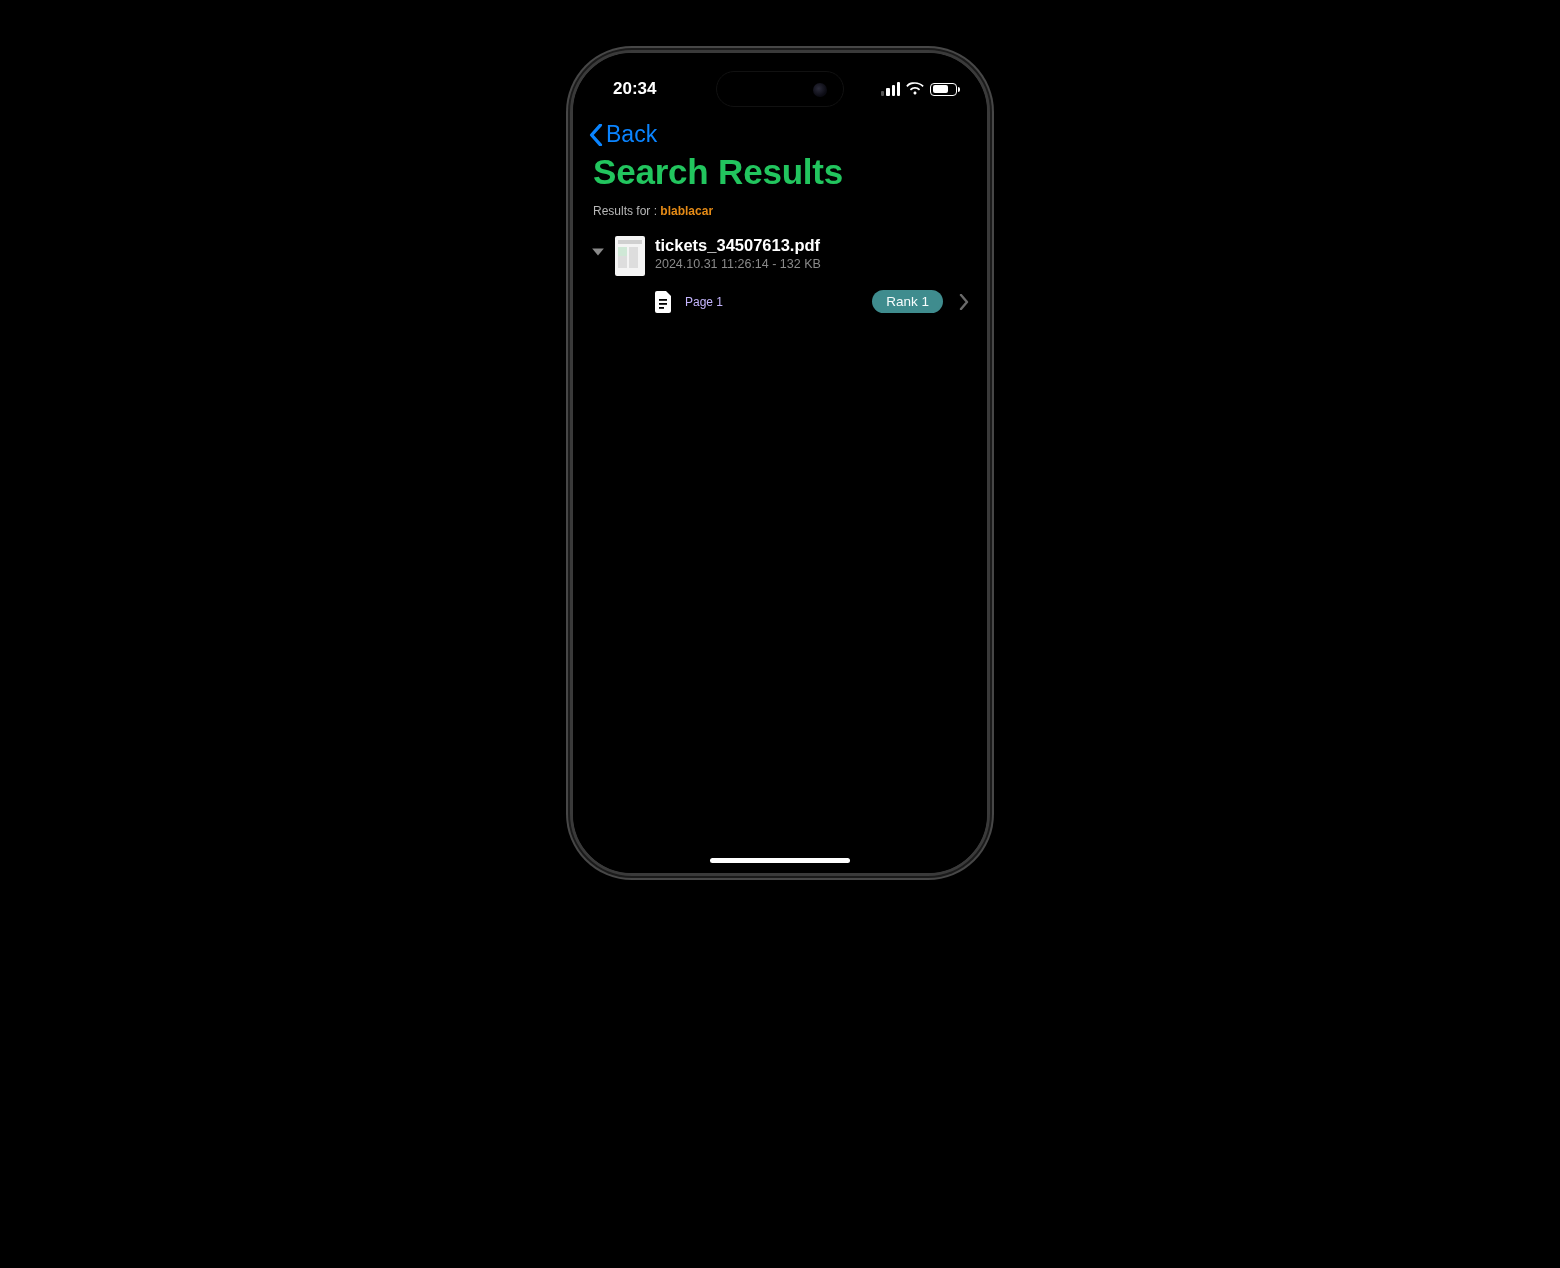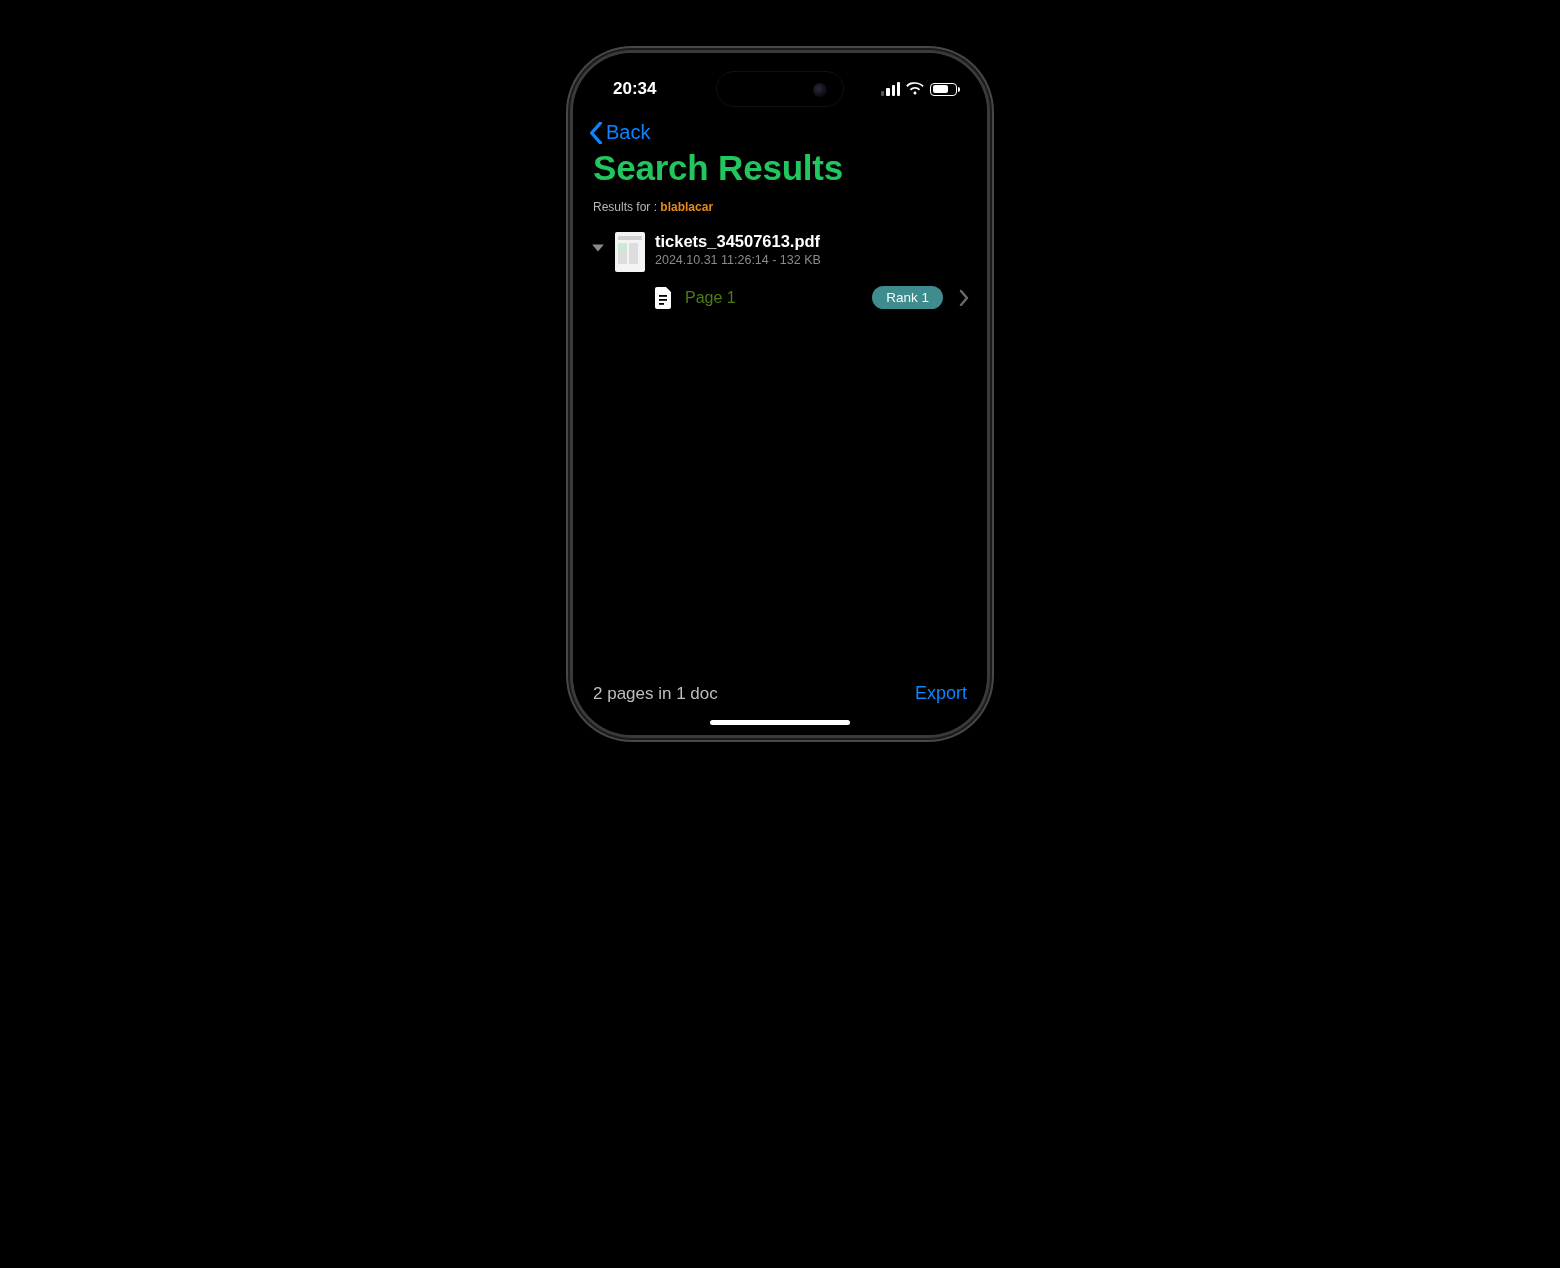--- a/index.html
+++ b/index.html
@@ -11,21 +11,21 @@
       justify-content: center;
       align-items: flex-start;
       padding-top: 50px;
       font-family: -apple-system, "SF Pro Display", "Helvetica Neue", Arial, sans-serif;
       -webkit-font-smoothing: antialiased;
     }
 
     
     .phone {
       width: 420px;
-      height: 688px;
+      height: 826px;
       background: #000;
       border-radius: 62px;
       border: 3px solid #3a3a3a;
       box-shadow:
         0 0 0 2px #1a1a1a,
         0 0 0 4px #474747,
         0 12px 48px 12px rgba(0,0,0,0.55);
       position: relative;
       overflow: hidden;
     }
@@ -127,21 +127,21 @@
       background:#fff;
       border-radius:2px;
     }
 
     
     .nav {
       padding: 6px 16px 2px;
       display: flex;
       align-items: center;
       color: #0a84ff;
-      font-size: 20px;
+      font-size: 23px;
       font-weight: 400;
       cursor: pointer;
     }
     .nav svg { margin-right: 3px; }
 
     
     .title {
       padding: 2px 20px 10px;
       font-size: 35px;
       font-weight: 700;
@@ -205,21 +205,21 @@
     .page-row{
       display:flex; align-items:center;
       padding: 8px 0 8px 62px;
       gap:12px;
       cursor:pointer;
     }
     .page-icon{
       width:20px; height:22px; flex-shrink:0;
     }
     .page-label{
-      color:#4d7c0f; font-size:16px; flex:1;
+      color:#c4b5fd; font-size:12px; flex:1;
     }
     .rank-badge{
       background:#3f8c8e;
       color:#f8fdfd;
       font-size:13.5px;
       padding: 4px 14px;
       border-radius: 14px;
       font-weight:500;
     }
     .chev{
@@ -315,20 +315,16 @@
         <div class="page-label">Page 1</div>
         <div class="rank-badge">Rank 1</div>
         <svg class="chev" viewBox="0 0 10 16">
           <path d="M2 1 L8 8 L2 15" stroke="#6a6a6a" stroke-width="2.4" fill="none" stroke-linecap="round" stroke-linejoin="round"></path>
         </svg>
       </div>
 
 
     </div>
 
-    <div class="toolbar">
-      <div class="summary">2 pages in 1 doc</div>
-      <div class="export">Export</div>
-    </div>
 
     <div class="home-ind"></div>
   </div>
 </div>
 
 </body></html>

